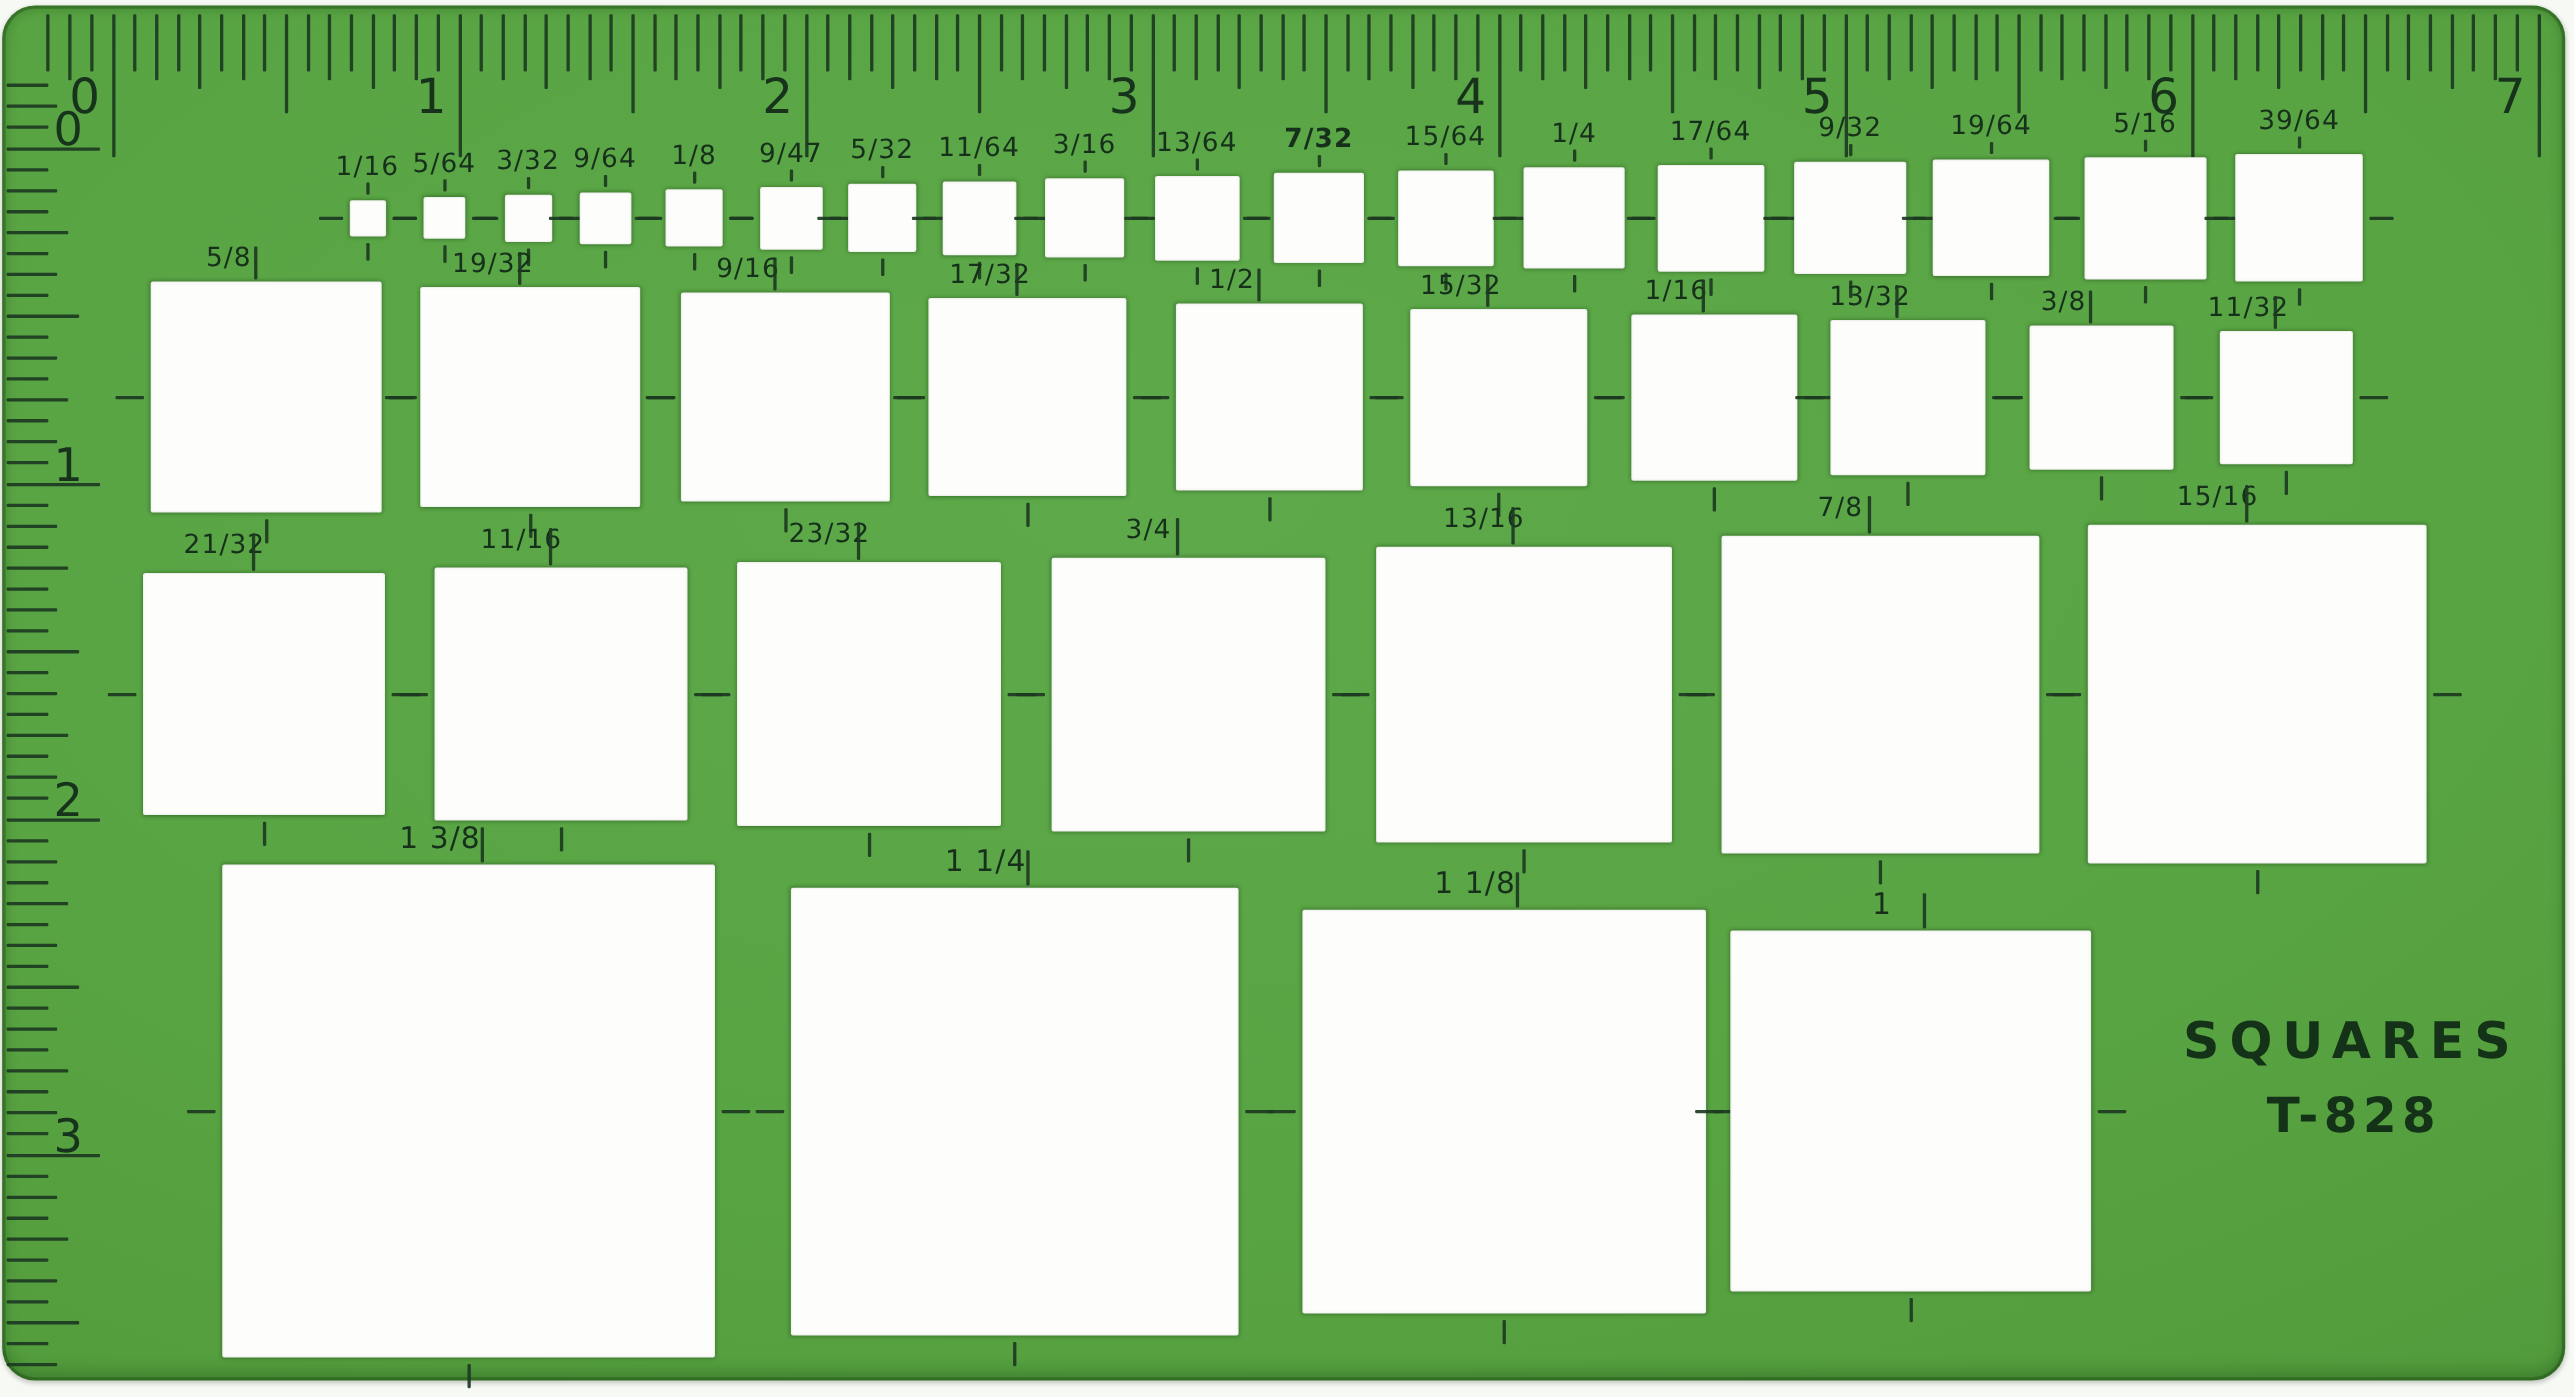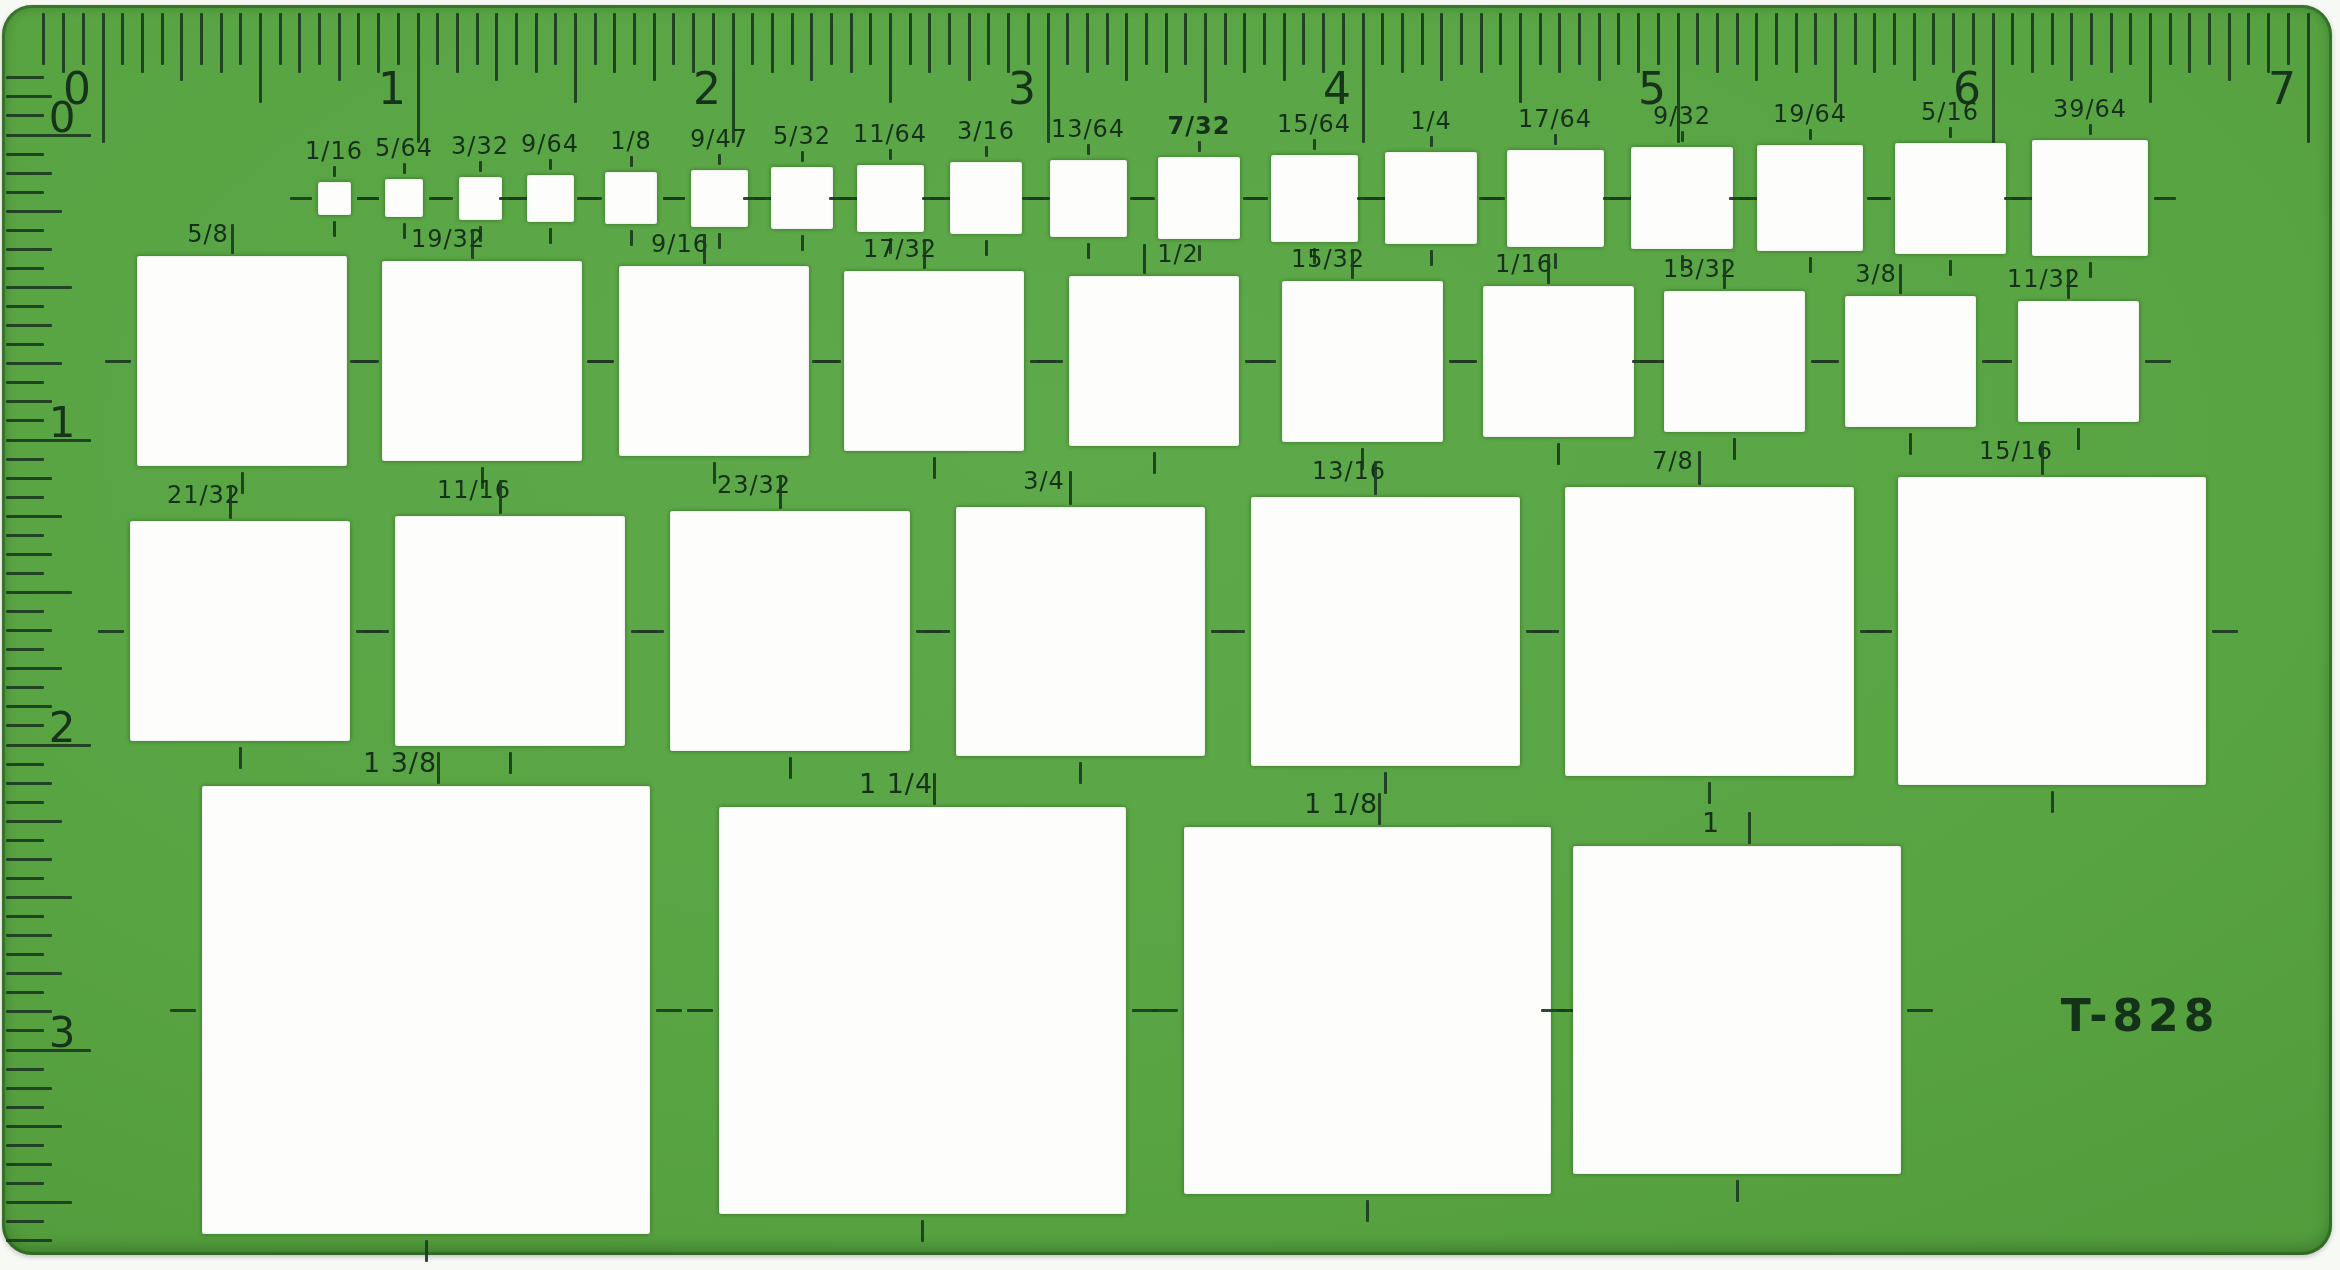--- a/index.html
+++ b/index.html
@@ -369,21 +369,21 @@
         <div class="tick" style="left: 710.5px; top: 457px; width: 3px; height: 22px;"></div>
         <div class="tick" style="left: 585px; top: 354.5px; width: 26px; height: 3px;"></div>
         <div class="tick" style="left: 813px; top: 354.5px; width: 26px; height: 3px;"></div>
         <div class="sq" style="left: 842px; top: 266px; width: 180px; height: 180px;"></div>
         <div class="flabel" style="left: 898px; top: 244px;">17/32</div>
         <div class="tick" style="left: 920.5px; top: 234px; width: 3px; height: 30px;"></div>
         <div class="tick" style="left: 930.5px; top: 452px; width: 3px; height: 22px;"></div>
         <div class="tick" style="left: 810px; top: 354.5px; width: 26px; height: 3px;"></div>
         <div class="tick" style="left: 1028px; top: 354.5px; width: 26px; height: 3px;"></div>
         <div class="sq" style="left: 1067px; top: 271px; width: 170px; height: 170px;"></div>
-        <div class="flabel" style="left: 1176px; top: 249px;">1/2</div>
+        <div class="flabel" style="left: 1118px; top: 249px;">1/2</div>
         <div class="tick" style="left: 1140.5px; top: 239px; width: 3px; height: 30px;"></div>
         <div class="tick" style="left: 1150.5px; top: 447px; width: 3px; height: 22px;"></div>
         <div class="tick" style="left: 1035px; top: 354.5px; width: 26px; height: 3px;"></div>
         <div class="tick" style="left: 1243px; top: 354.5px; width: 26px; height: 3px;"></div>
         <div class="sq" style="left: 1279.5px; top: 275.5px; width: 161px; height: 161px;"></div>
         <div class="flabel" style="left: 1326px; top: 253.5px;">15/32</div>
         <div class="tick" style="left: 1348.5px; top: 243.5px; width: 3px; height: 30px;"></div>
         <div class="tick" style="left: 1358.5px; top: 442.5px; width: 3px; height: 22px;"></div>
         <div class="tick" style="left: 1247.5px; top: 354.5px; width: 26px; height: 3px;"></div>
         <div class="tick" style="left: 1446.5px; top: 354.5px; width: 26px; height: 3px;"></div>
@@ -476,14 +476,15 @@
         <div class="tick" style="left: 1149.5px; top: 1003.5px; width: 26px; height: 3px;"></div>
         <div class="tick" style="left: 1554.5px; top: 1003.5px; width: 26px; height: 3px;"></div>
         <div class="sq" style="left: 1571px; top: 841px; width: 328px; height: 328px;"></div>
         <div class="flabel big" style="left: 1709px; top: 817px;">1</div>
         <div class="tick" style="left: 1745.5px; top: 807px; width: 3px; height: 32px;"></div>
         <div class="tick" style="left: 1733.5px; top: 1175px; width: 3px; height: 22px;"></div>
         <div class="tick" style="left: 1539px; top: 1003.5px; width: 26px; height: 3px;"></div>
         <div class="tick" style="left: 1905px; top: 1003.5px; width: 26px; height: 3px;"></div>
       </div>
     </div>
+  <div class="brand title" style="left:2136px;top:941px;">SQUARES</div>
   <div class="brand model" style="left:2138px;top:1010px;">T-828</div>
 </div>
 
 </body></html>

